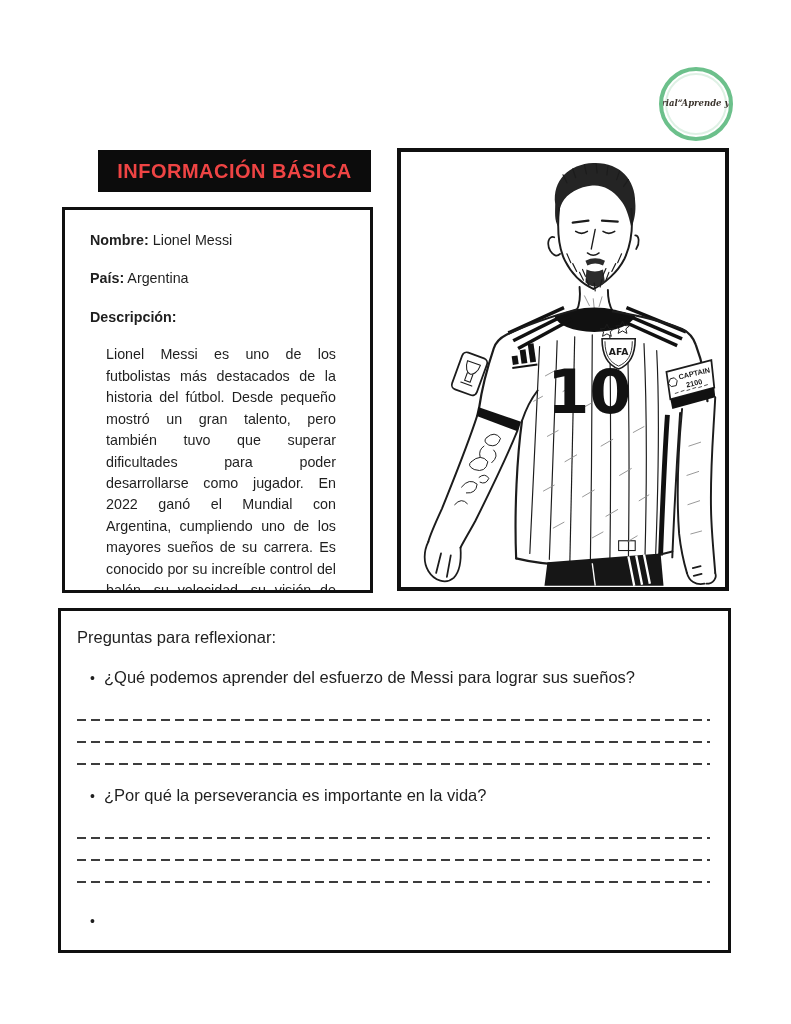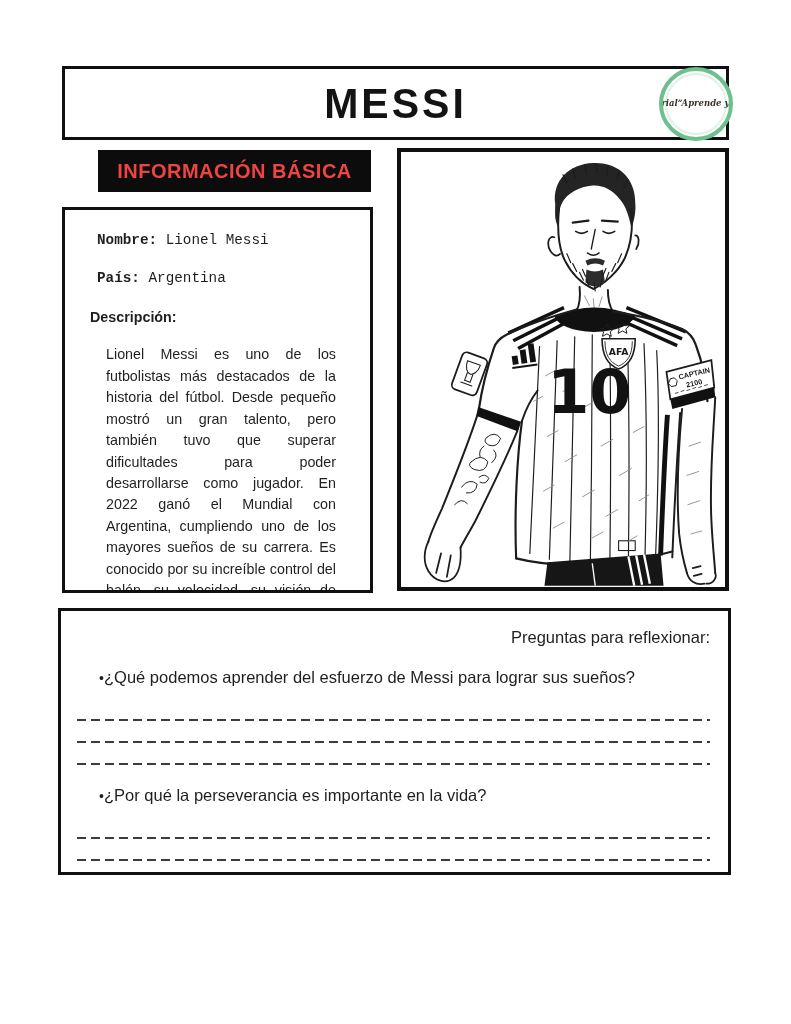--- a/index.html
+++ b/index.html
@@ -44,37 +44,37 @@
     display:flex; align-items:center; justify-content:center;
     font-size:20px; font-weight:bold; letter-spacing:0.5px;
   }
   .info-box {
     position:absolute; left:62px; top:207px; width:311px; height:386px;
     border:3px solid #101010; box-sizing:border-box;
     padding:20px 18px 12px 25px;
     font-size:14.3px; line-height:1.5;
     overflow:hidden;
   }
-  .info-field { margin:0 0 17px 7px;font-family:Liberation Mono, monospace; }
+  .info-field { margin:0 0 17px 0; }
   .info-field b { font-weight:800; }
   .desc-label { margin:4px 0 2px 0; font-weight:800; }
   .desc-text { margin:16px; text-align:justify; }
 
   
   .image-box {
     position:absolute; left:397px; top:148px; width:332px; height:443px;
     border:4px solid #101010; box-sizing:border-box; background:#fff;
   }
   .image-box svg { display:block; width:100%; height:100%; }
 
   
   .questions-box {
-    position:absolute; left:58px; top:608px; width:673px; height:267px;
+    position:absolute; left:58px; top:608px; width:673px; height:345px;
     border:3px solid #101010; box-sizing:border-box;
-    padding:17px 18px 28px 16px; overflow:hidden;text-align:right;
+    padding:17px 18px 28px 16px; overflow:hidden;
   }
   .questions-title { font-size:16.5px; margin:0; }
   .q-block { margin-top:21px; }
   .q-text {
     font-size:16.5px; margin:0 0 12px 0;
     display:flex; align-items:baseline;
   }
   .q-bullet { width:14px; margin-left:13px; font-size:14px; flex:0 0 auto; }
   .ans-line {
     height:22px;
@@ -82,23 +82,20 @@
   }
 
   .ink { stroke:#1c1c1c; fill:none; stroke-linecap:round; stroke-linejoin:round; }
   .sketch { stroke:#8a8a8a; fill:none; stroke-linecap:round; }
 </style>
 </head>
 <body>
 
 <div class="page">
 
-  <div class="header-box">
-    <div class="page-title">MESSI</div>
-  </div>
   <div class="brand-logo">
     <div class="logo-line">Material</div>
     <div class="logo-line">“Aprende y</div>
     <div class="logo-line">crea”</div>
     <svg width="22" height="20" viewBox="0 0 22 20">
       <path d="M3,10 C2,4 6,1 11,1 C16,1 20,4 19,10 C20,13 19,16 18,17 L4,17 C3,16 2,13 3,10 Z" fill="#4c3222"></path>
       <circle cx="11" cy="9" r="4.6" fill="#f0c29a"></circle>
       <path d="M6,6.5 C7,4.5 15,4.5 16,6.5 C16,5 14,3.5 11,3.5 C8,3.5 6,5 6,6.5 Z" fill="#4c3222"></path>
       <path d="M5,20 C5,16.5 8,15.5 11,15.5 C14,15.5 17,16.5 17,20 Z" fill="#ffffff" stroke="#cfcfcf" stroke-width="0.5"></path>
     </svg>

